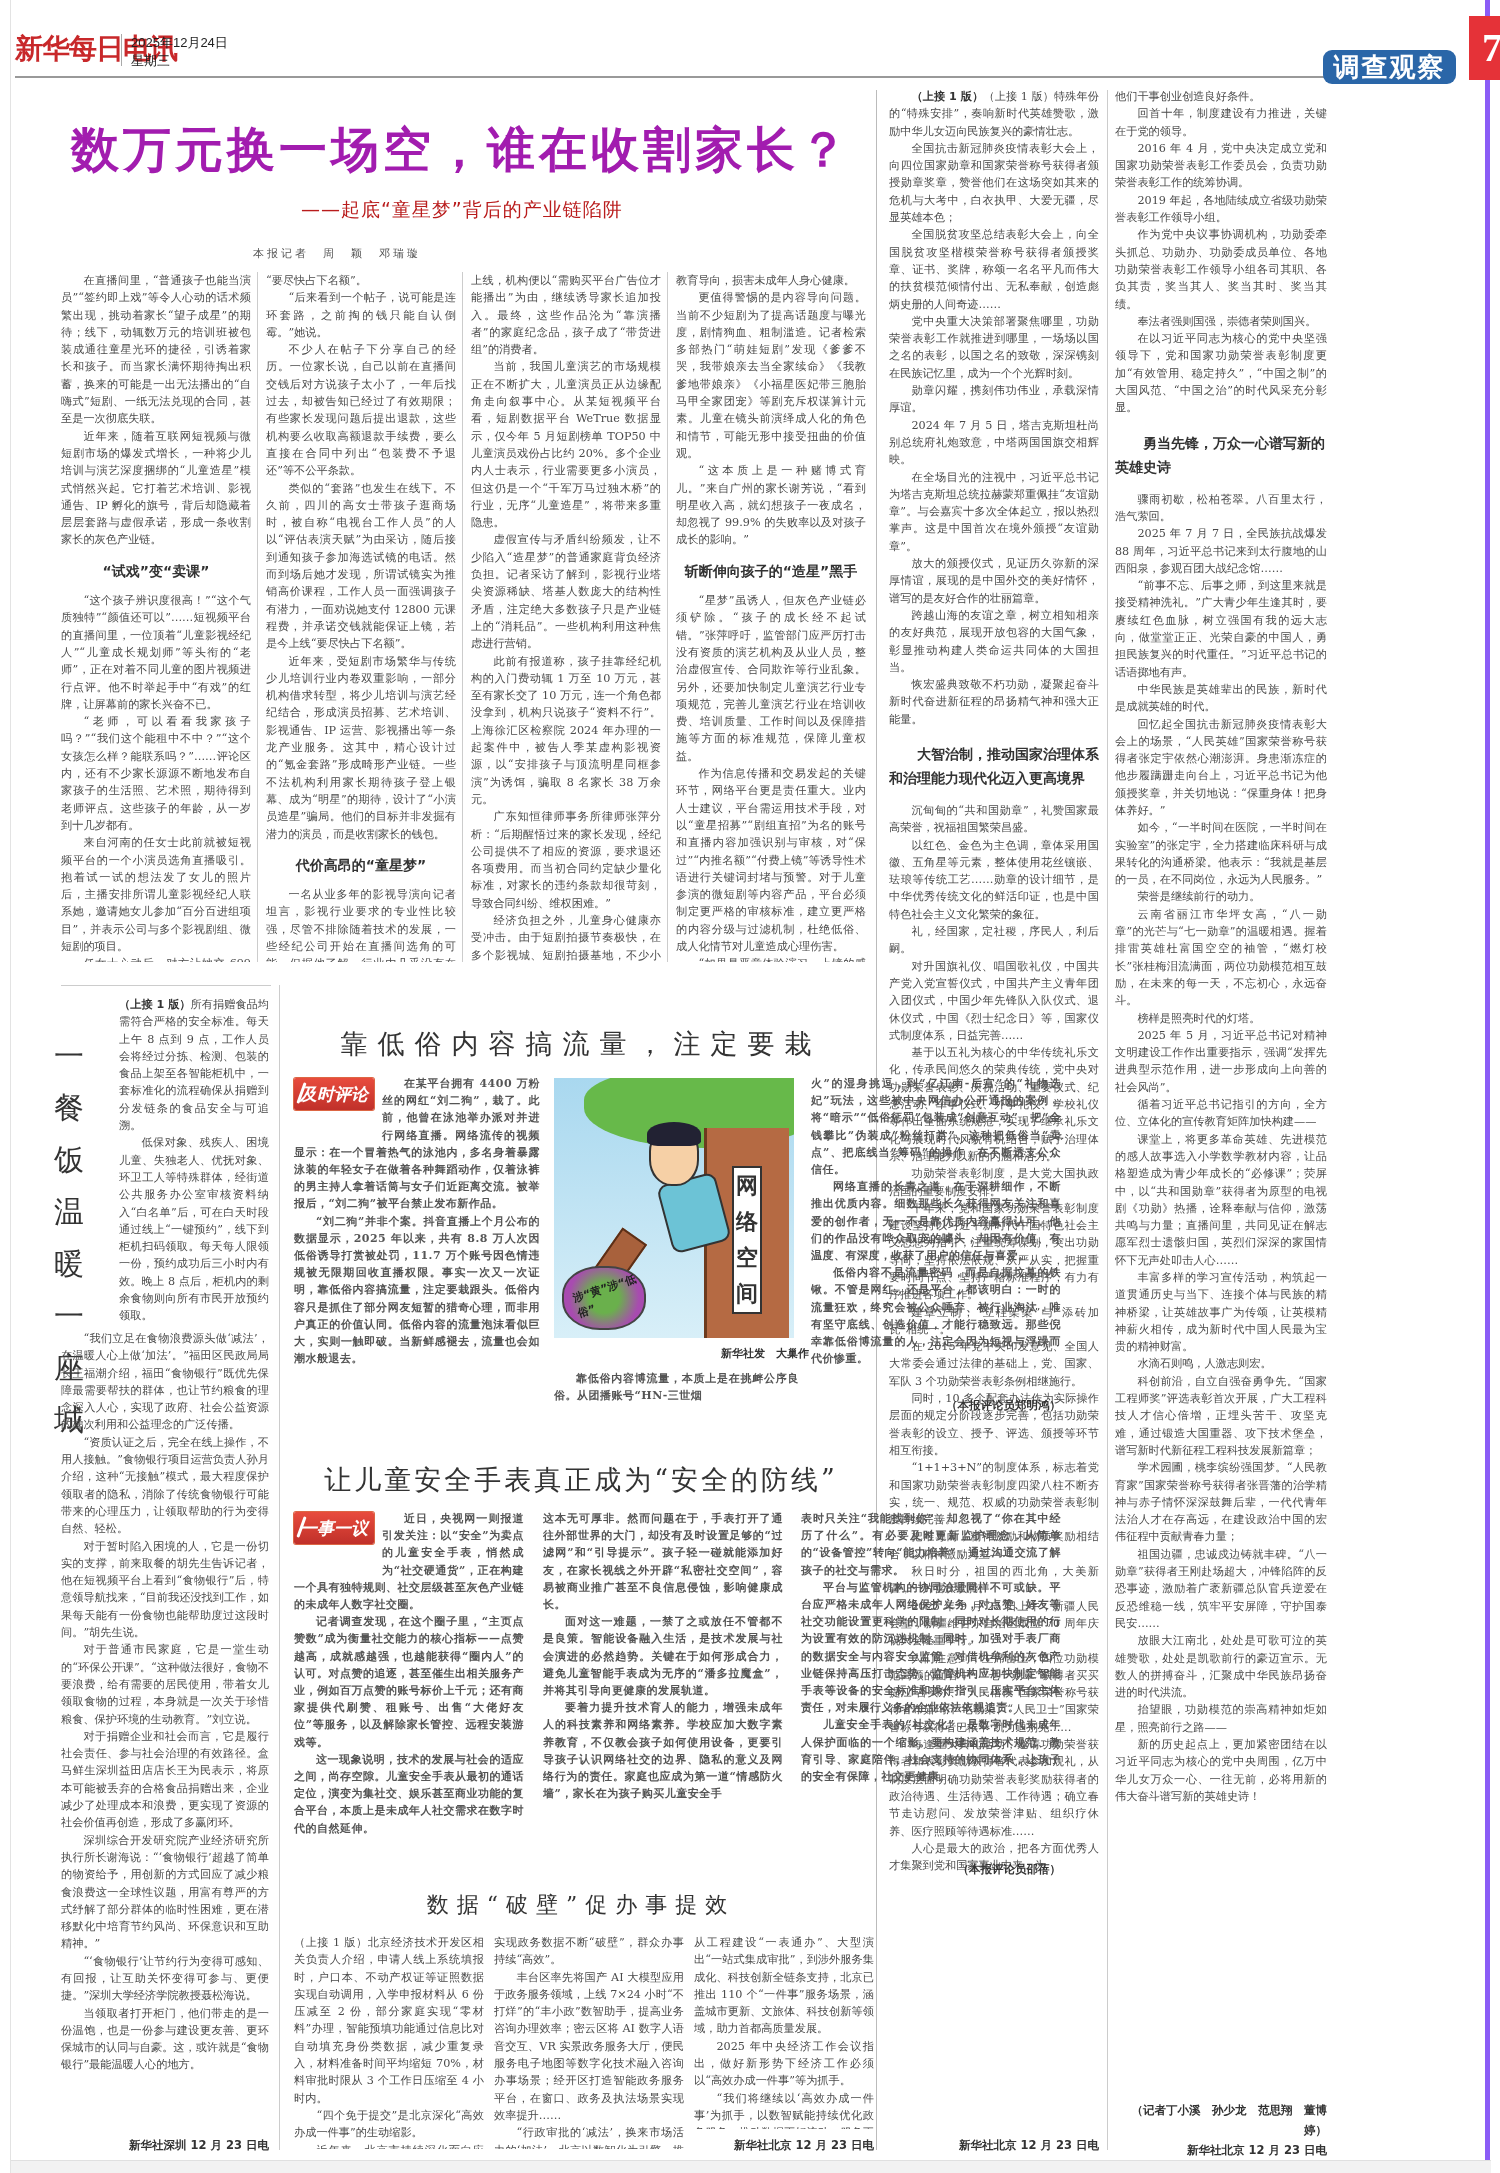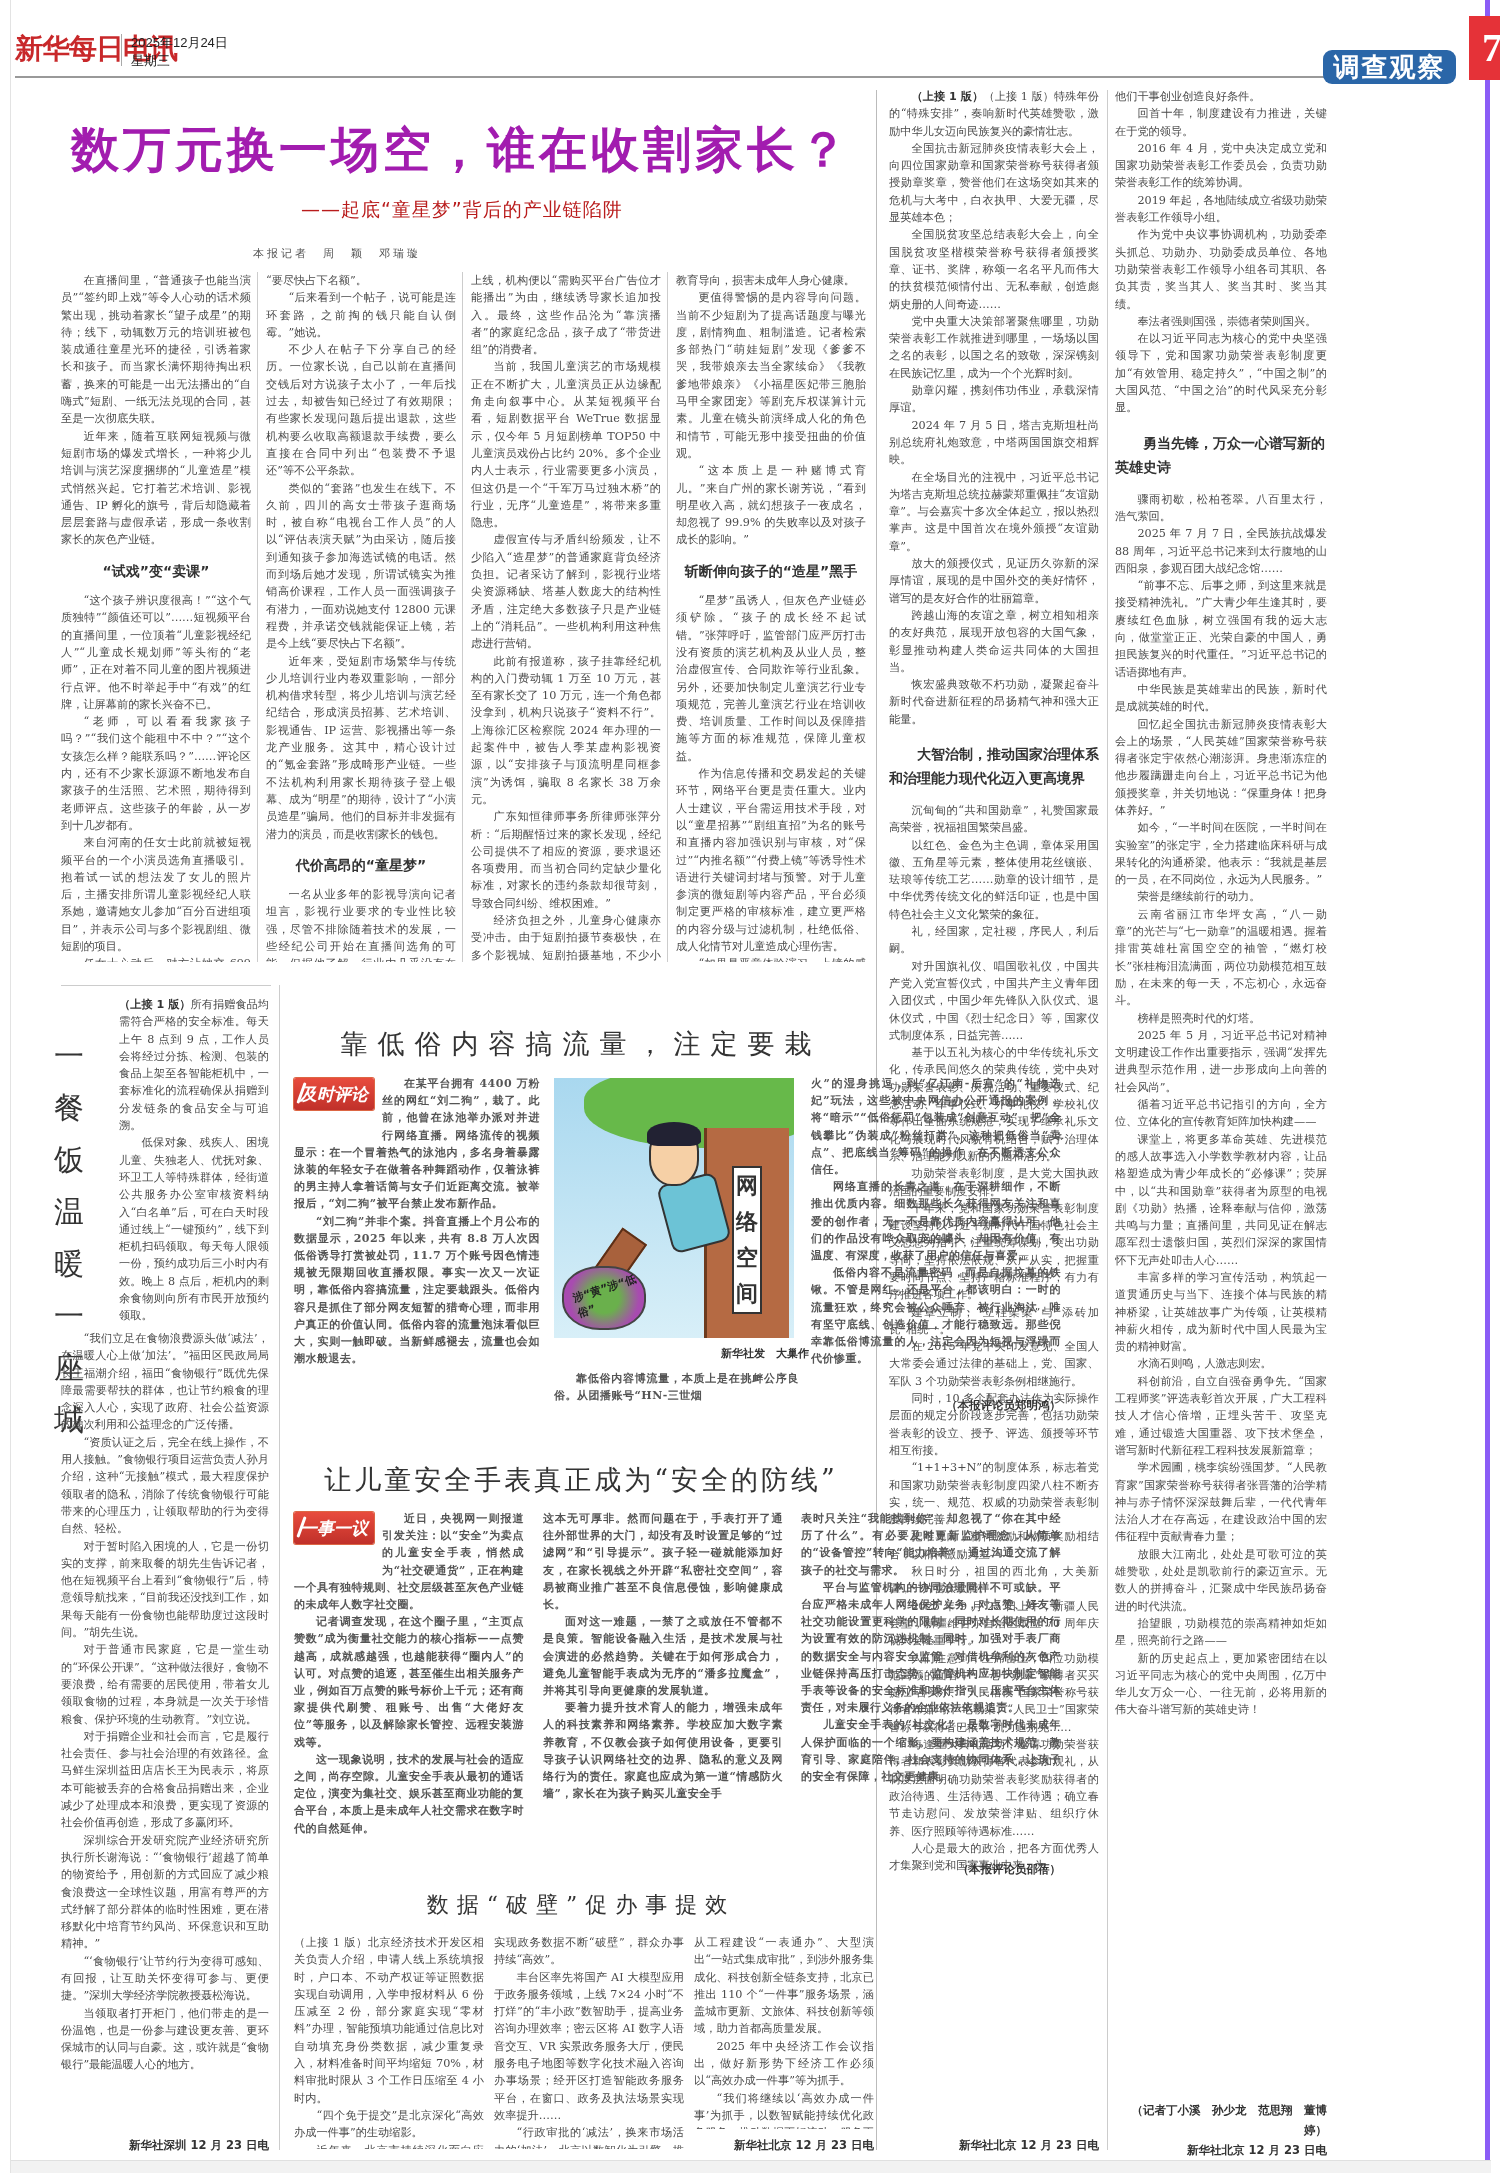--- a/index.html
+++ b/index.html
@@ -175,20 +175,21 @@
     <p>荣誉是继续前行的动力。</p>
     <p>云南省丽江市华坪女高，“八一勋章”的光芒与“七一勋章”的温暖相遇。握着排雷英雄杜富国空空的袖管，“燃灯校长”张桂梅泪流满面，两位功勋模范相互鼓励，在未来的每一天，不忘初心，永远奋斗。</p>
     <p>榜样是照亮时代的灯塔。</p>
     <p>2025 年 5 月，习近平总书记对精神文明建设工作作出重要指示，强调“发挥先进典型示范作用，进一步形成向上向善的社会风尚”。</p>
     <p>循着习近平总书记指引的方向，全方位、立体化的宣传教育矩阵加快构建——</p>
     <p>课堂上，将更多革命英雄、先进模范的感人故事选入小学数学教材内容，让品格塑造成为青少年成长的“必修课”；荧屏中，以“共和国勋章”获得者为原型的电视剧《功勋》热播，诠释奉献与信仰，激荡共鸣与力量；直播间里，共同见证在解志愿军烈士遗骸归国，英烈们深深的家国情怀下无声处叩击人心……</p>
     <p>丰富多样的学习宣传活动，构筑起一道贯通历史与当下、连接个体与民族的精神桥梁，让英雄故事广为传颂，让英模精神薪火相传，成为新时代中国人民最为宝贵的精神财富。</p>
     <p>水滴石则鸣，人激志则宏。</p>
     <p>科创前沿，自立自强奋勇争先。“国家工程师奖”评选表彰首次开展，广大工程科技人才信心倍增，正埋头苦干、攻坚克难，通过锻造大国重器、攻下技术堡垒，谱写新时代新征程工程科技发展新篇章；</p>
     <p>学术园圃，桃李缤纷强国梦。“人民教育家”国家荣誉称号获得者张晋藩的治学精神与赤子情怀深深鼓舞后辈，一代代青年法治人才在存高远，在建设政治中国的宏伟征程中贡献青春力量；</p>
+    <p>祖国边疆，忠诚戍边铸就丰碑。“八一勋章”获得者王刚赴场超大，冲锋陷阵的反恐事迹，激励着广袤新疆总队官兵逆爱在反恐维稳一线，筑牢平安屏障，守护国泰民安……</p>
     <p>放眼大江南北，处处是可歌可泣的英雄赞歌，处处是凯歌前行的豪迈宣示。无数人的拼搏奋斗，汇聚成中华民族昂扬奋进的时代洪流。</p>
     <p>抬望眼，功勋模范的崇高精神如炬如星，照亮前行之路——</p>
     <p>新的历史起点上，更加紧密团结在以习近平同志为核心的党中央周围，亿万中华儿女万众一心、一往无前，必将用新的伟大奋斗谱写新的英雄史诗！</p>
   </div>
   <div class="dateline" style="left:1104px; top:2100px; width:212px; line-height:20px;">
     <div>（记者丁小溪　孙少龙　范思翔　董博婷）</div>
     <div>新华社北京 12 月 23 日电</div>
   </div>
   <div class="dateline" style="left:878px; top:2138px; width:210px;">新华社北京 12 月 23 日电</div>
 

